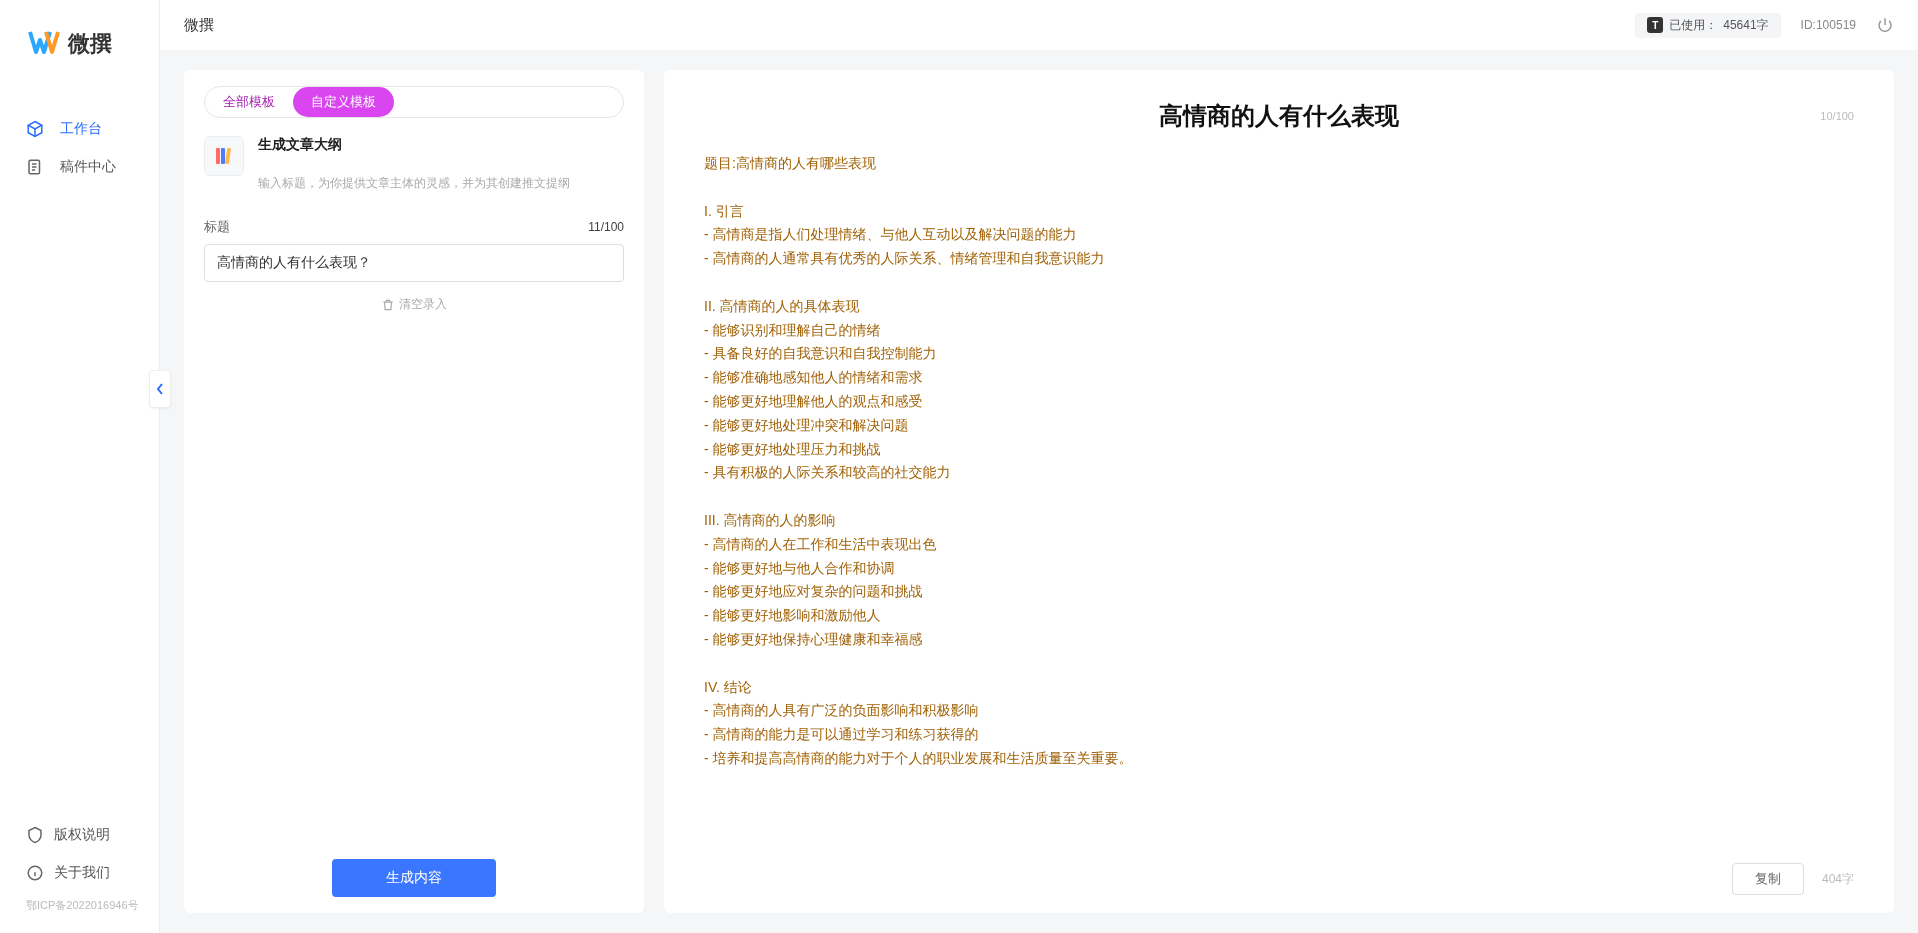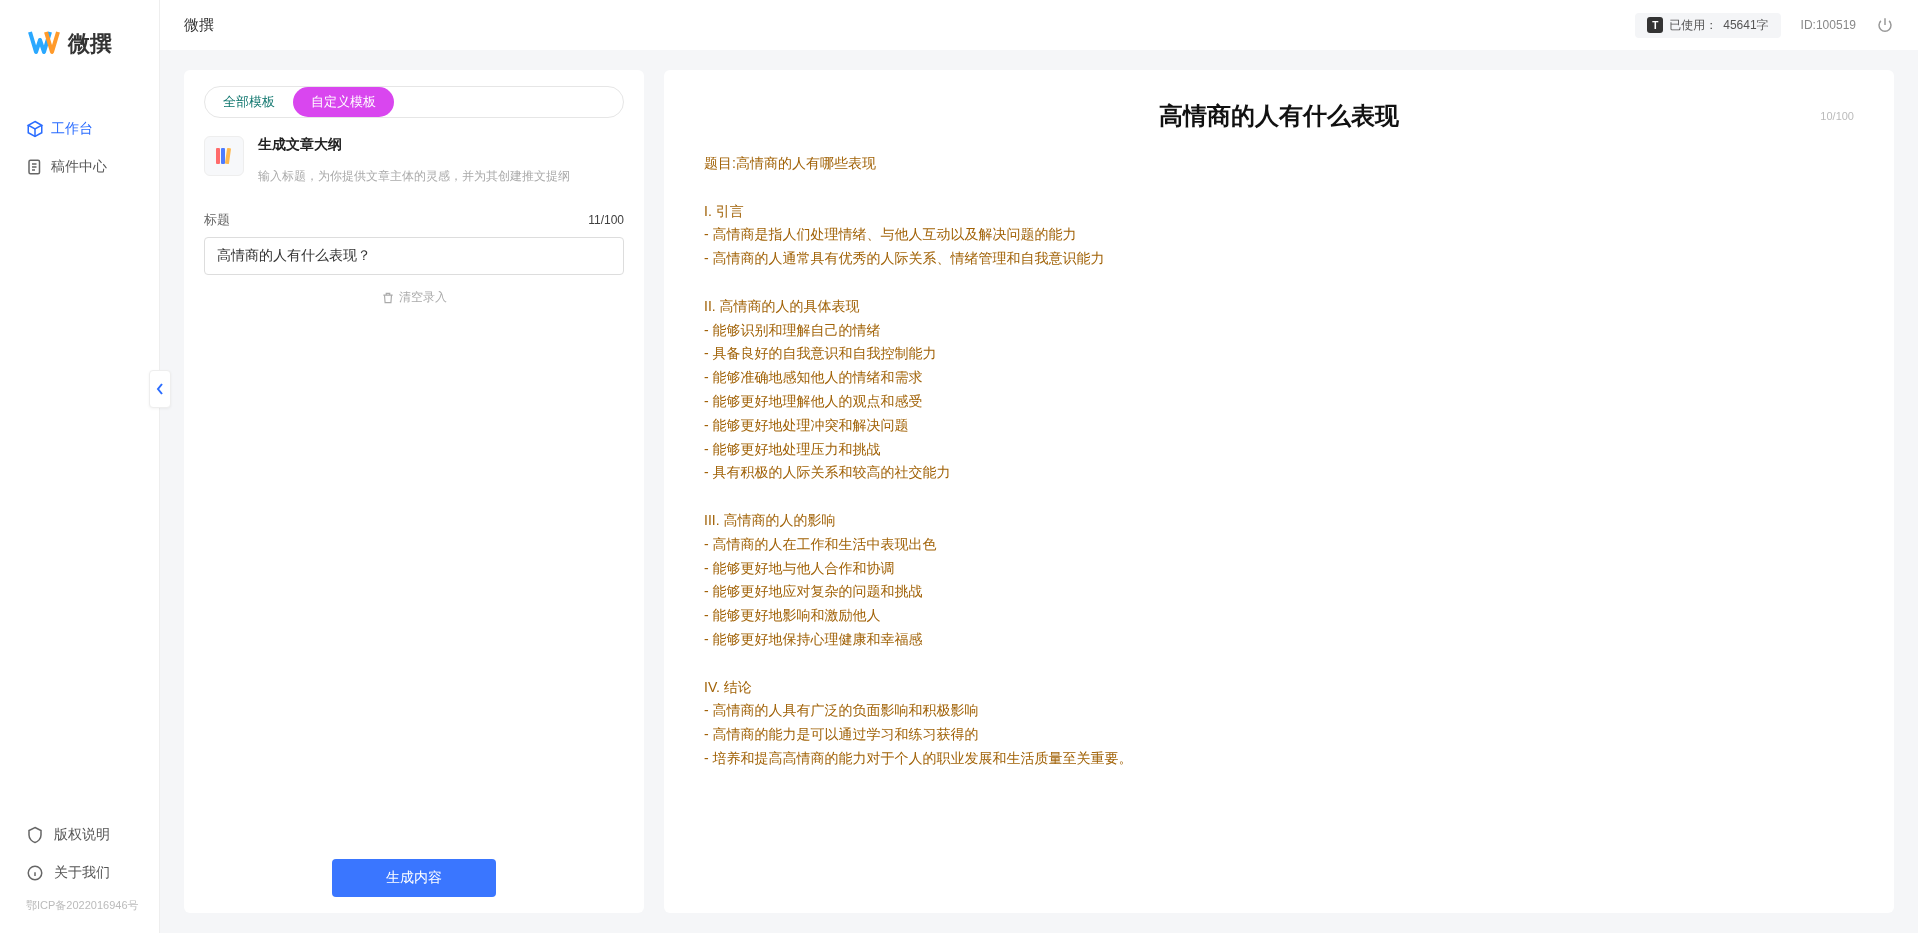--- a/index.html
+++ b/index.html
@@ -6,21 +6,21 @@
 body { font-family: -apple-system, BlinkMacSystemFont, "PingFang SC", "Microsoft YaHei", sans-serif; background: #f5f6f8; color: #333; font-size: 14px; }
 
 .app { display: flex; height: 100vh; }
 
 
 .sidebar { width: 160px; background: #fff; display: flex; flex-direction: column; border-right: 1px solid #eee; position: relative; }
 .logo-area { padding: 28px 20px 20px 28px; display: flex; align-items: center; gap: 8px; }
 .logo-mark { width: 32px; height: 32px; display: flex; align-items: center; justify-content: center; }
 .logo-text { font-size: 22px; font-weight: 700; color: #333; }
 .nav { padding: 30px 0 0 0; flex: 1; }
-.nav-item { display: flex; gap: 7px; padding: 10px 20px 10px 26px; cursor: pointer; color: #555; font-size: 14px; }
+.nav-item { display: flex; gap: 16px; padding: 10px 20px 10px 26px; cursor: pointer; color: #555; font-size: 14px; }
 .nav-item.active { color: #2a6cff; }
 .nav-item .icon { width: 18px; height: 18px; display: flex; align-items: center; justify-content: center; }
 .sidebar-footer { padding: 0 0 12px 0; }
 .footer-item { display: flex; align-items: center; gap: 10px; padding: 10px 20px 10px 26px; cursor: pointer; color: #555; font-size: 14px; }
 .icp { font-size: 11px; color: #bbb; padding: 6px 0 8px 26px; }
 .collapse-handle { position: absolute; right: -12px; top: 370px; width: 22px; height: 38px; background: #fff; border: 1px solid #eee; border-radius: 4px; display: flex; align-items: center; justify-content: center; cursor: pointer; box-shadow: 0 1px 3px rgba(0,0,0,0.05); }
 
 
 .main { flex: 1; display: flex; flex-direction: column; }
 
@@ -34,27 +34,27 @@
 .power-icon { width: 18px; height: 18px; color: #999; cursor: pointer; }
 
 
 .content { flex: 1; display: flex; gap: 20px; padding: 20px 24px; overflow: hidden; }
 .panel { background: #fff; border-radius: 6px; display: flex; flex-direction: column; }
 .left-panel { width: 460px; padding: 16px 20px 16px 20px; }
 .right-panel { flex: 1; padding: 16px 0 0 0; position: relative; justify-content: space-between; }
 
 
 .pill-tabs { display: inline-flex; border: 1px solid #e6e6e6; border-radius: 999px; overflow: hidden; margin-bottom: 18px; }
-.pill-tab { padding: 6px 18px; font-size: 13px; cursor: pointer; color: #0f766e; }
+.pill-tab { padding: 6px 18px; font-size: 13px; cursor: pointer; color: #a21caf; }
 .pill-tab.active { background: #d946ef; color: #fff; border-radius: 999px; }
 
 
 .info-card { display: flex; gap: 14px; align-items: flex-start; margin-bottom: 26px; }
 .info-icon { width: 40px; height: 40px; border-radius: 6px; background: #f7f8fa; display: flex; align-items: center; justify-content: center; border: 1px solid #eee; }
-.info-title { font-size: 14px; font-weight: 600; color: #222; margin-bottom: 13px; }
+.info-title { font-size: 14px; font-weight: 600; color: #222; margin-bottom: 20px; }
 .info-desc { font-size: 12px; color: #aaa; line-height: 1.5; }
 
 
 .field-row-head { display: flex; justify-content: space-between; align-items: center; margin-bottom: 8px; }
 .field-label { font-size: 13px; color: #666; }
 .field-counter { font-size: 12px; color: #404040; }
 .title-input { width: 100%; padding: 10px 12px; border: 1px solid #ddd; border-radius: 4px; font-size: 14px; color: #333; outline: none; font-family: inherit; }
 .clear-row { display: flex; justify-content: center; align-items: center; gap: 4px; margin-top: 14px; font-size: 12px; color: #aaa; cursor: pointer; }
 .clear-row .trash { width: 14px; height: 14px; }
 
@@ -225,16 +225,20 @@
 - 高情商的人在工作和生活中表现出色
 - 能够更好地与他人合作和协调
 - 能够更好地应对复杂的问题和挑战
 - 能够更好地影响和激励他人
 - 能够更好地保持心理健康和幸福感
 
 IV. 结论
 - 高情商的人具有广泛的负面影响和积极影响
 - 高情商的能力是可以通过学习和练习获得的
 - 培养和提高高情商的能力对于个人的职业发展和生活质量至关重要。</div>
+        <div class="right-footer">
+          <div class="copy-btn">复制</div>
+          <div class="word-count">404字</div>
+        </div>
       </div>
     </div>
   </div>
 </div>
 
 </body></html>

